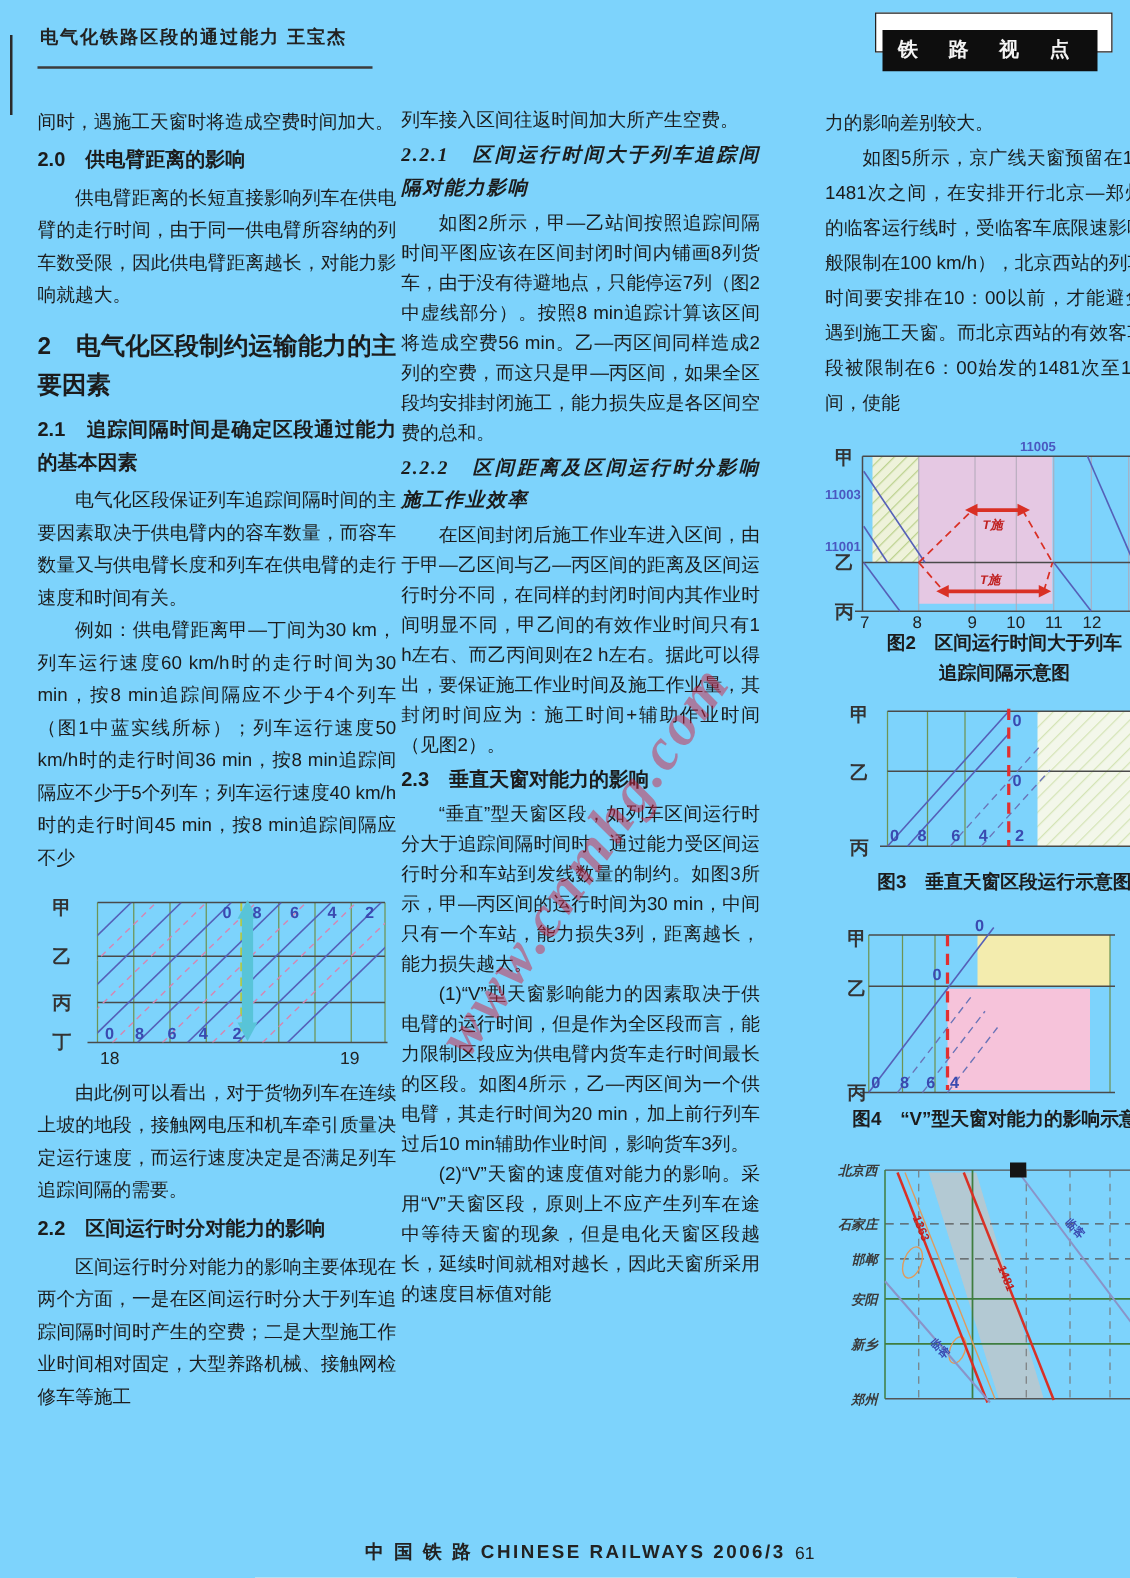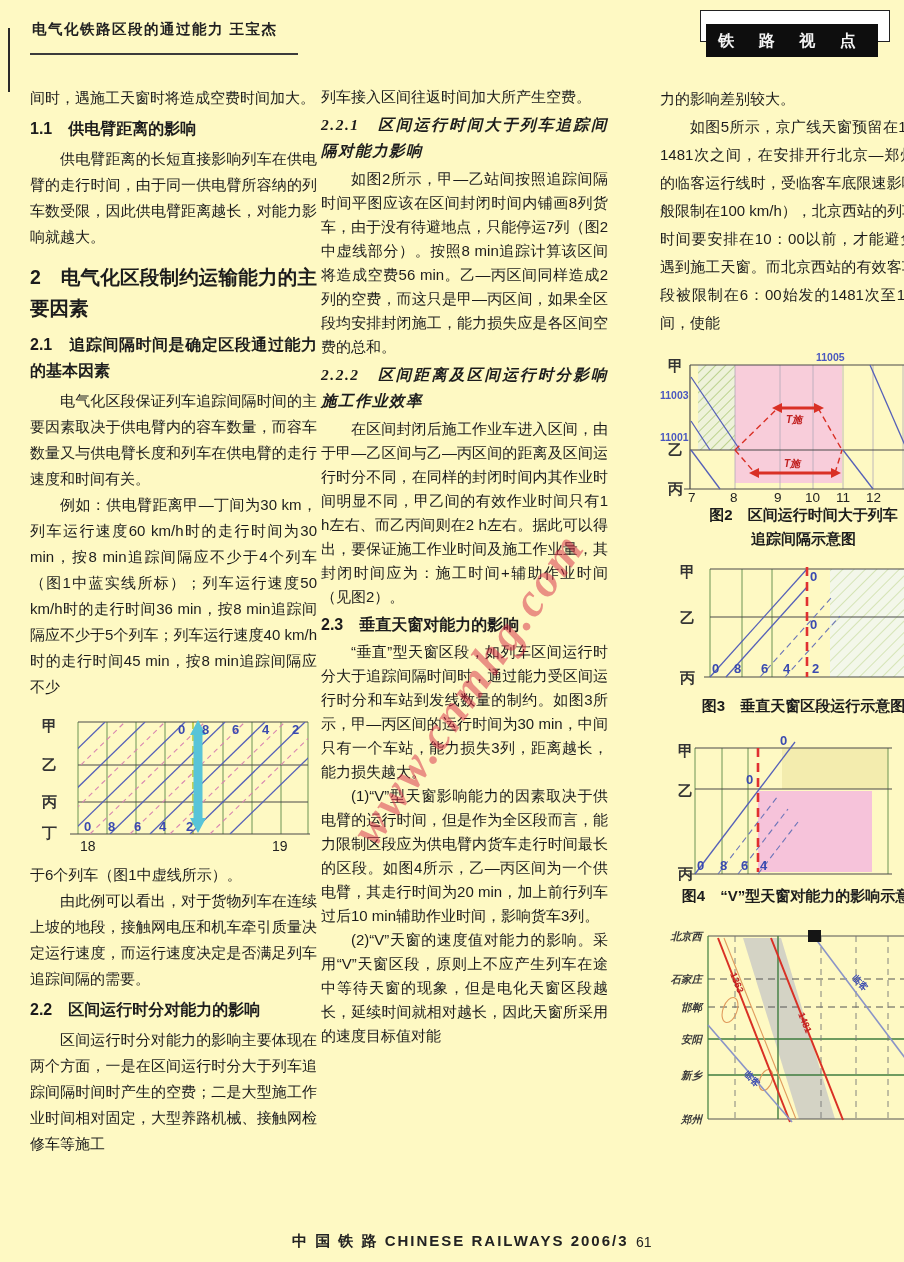--- a/index.html
+++ b/index.html
@@ -1,16 +1,16 @@
 <!DOCTYPE html>
 <html><head>
 <meta charset="utf-8">
 <style>
   html,body{margin:0;padding:0;background:#e8e8e6;}
-  .page{position:relative;width:904px;height:1262px;background:#fef9c3;overflow:hidden;
+  .page{position:relative;width:904px;height:1262px;background:#7dd3fc;overflow:hidden;
         font-family:"Liberation Sans","DejaVu Sans",sans-serif;color:#1c1c1c;}
   
   .header-title{position:absolute;left:32px;top:20px;font-size:14.5px;font-weight:bold;letter-spacing:1.5px;color:#222;}
   .header-rule{position:absolute;left:30px;top:53px;width:268px;height:2px;background:#3c3c3c;}
   .edge-line{position:absolute;left:8px;top:28px;width:2px;height:64px;background:#2a2a2a;}
   .tag-outline{position:absolute;left:700px;top:10px;width:188px;height:30px;border:1.5px solid #222;background:#fff;}
   .tag-box{position:absolute;left:706px;top:24px;width:172px;height:33px;background:#0e0e0e;color:#f4f4f4;
            text-align:center;line-height:33px;font-size:16px;letter-spacing:10px;font-weight:bold;}
   
   .wm{position:absolute;left:362px;top:812px;transform:rotate(-55deg);transform-origin:left center;
@@ -45,21 +45,21 @@
   <div class="edge-line"></div>
   <div class="header-title">电气化铁路区段的通过能力  王宝杰</div>
   <div class="header-rule"></div>
   <div class="tag-outline"></div>
   <div class="tag-box">铁 路 视 点</div>
 
   <div class="wm">www.cnmhg.com</div>
 
   <div class="col col1">
     <p>间时，遇施工天窗时将造成空费时间加大。</p>
-    <div class="h-small">1.1　供电臂距离的影响</div>
+    <div class="h-small">2.0　供电臂距离的影响</div>
     <p class="ind">供电臂距离的长短直接影响列车在供电臂的走行时间，由于同一供电臂所容纳的列车数受限，因此供电臂距离越长，对能力影响就越大。</p>
     <div class="h-big">2　电气化区段制约运输能力的主要因素</div>
     <div class="h-small">2.1　追踪间隔时间是确定区段通过能力的基本因素</div>
     <p class="ind">电气化区段保证列车追踪间隔时间的主要因素取决于供电臂内的容车数量，而容车数量又与供电臂长度和列车在供电臂的走行速度和时间有关。</p>
     <p class="ind">例如：供电臂距离甲—丁间为30 km，列车运行速度60 km/h时的走行时间为30 min，按8 min追踪间隔应不少于4个列车（图1中蓝实线所标）；列车运行速度50 km/h时的走行时间36 min，按8 min追踪间隔应不少于5个列车；列车运行速度40 km/h时的走行时间45 min，按8 min追踪间隔应不少</p>
 
     <div class="fig">
       <svg width="287" height="150" viewBox="0 0 287 150">
         <defs>
           <clipPath id="clip1">
@@ -126,21 +126,20 @@
           <text x="78" y="123">8</text>
           <text x="104" y="123">6</text>
           <text x="129" y="123">4</text>
           <text x="156" y="123">2</text>
         </g>
         <text x="50" y="143" font-size="14" fill="#222">18</text>
         <text x="242" y="143" font-size="14" fill="#222">19</text>
       </svg>
     </div>
 
-    <p>于6个列车（图1中虚线所示）。</p>
     <p class="ind">由此例可以看出，对于货物列车在连续上坡的地段，接触网电压和机车牵引质量决定运行速度，而运行速度决定是否满足列车追踪间隔的需要。</p>
     <div class="h-small">2.2　区间运行时分对能力的影响</div>
     <p class="ind">区间运行时分对能力的影响主要体现在两个方面，一是在区间运行时分大于列车追踪间隔时间时产生的空费；二是大型施工作业时间相对固定，大型养路机械、接触网检修车等施工</p>
   </div>
 
   <div class="col col2">
     <p>列车接入区间往返时间加大所产生空费。</p>
     <div class="h-kai">2.2.1　区间运行时间大于列车追踪间隔对能力影响</div>
     <p class="ind">如图2所示，甲—乙站间按照追踪间隔时间平图应该在区间封闭时间内铺画8列货车，由于没有待避地点，只能停运7列（图2中虚线部分）。按照8 min追踪计算该区间将造成空费56 min。乙—丙区间同样造成2列的空费，而这只是甲—丙区间，如果全区段均安排封闭施工，能力损失应是各区间空费的总和。</p>
     <div class="h-kai">2.2.2　区间距离及区间运行时分影响施工作业效率</div>

